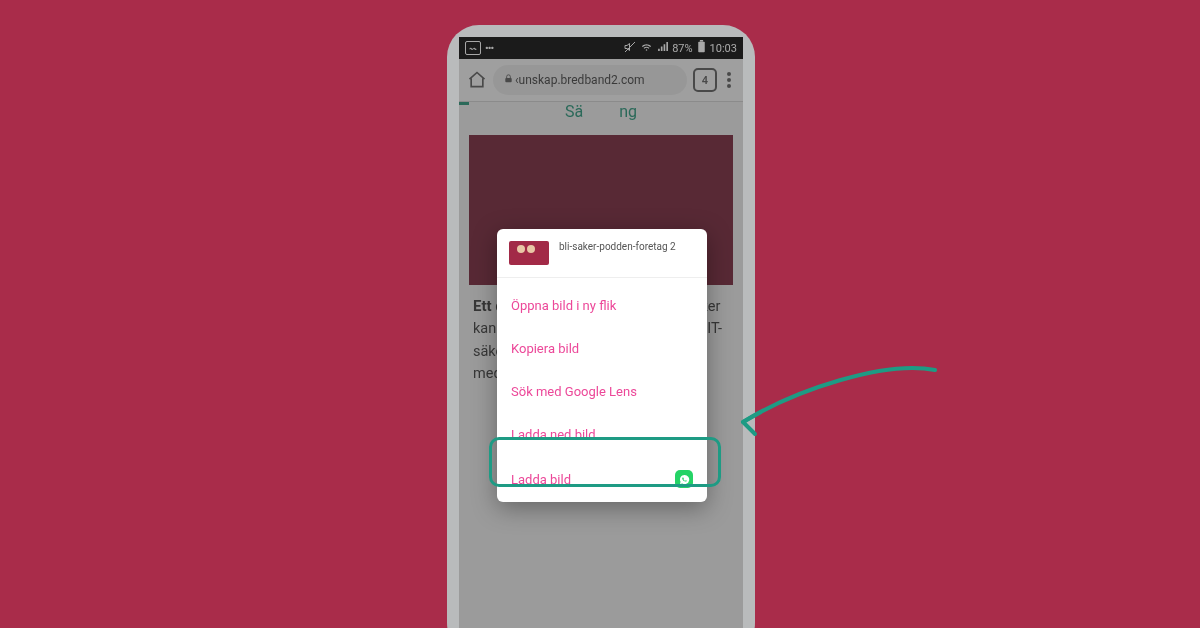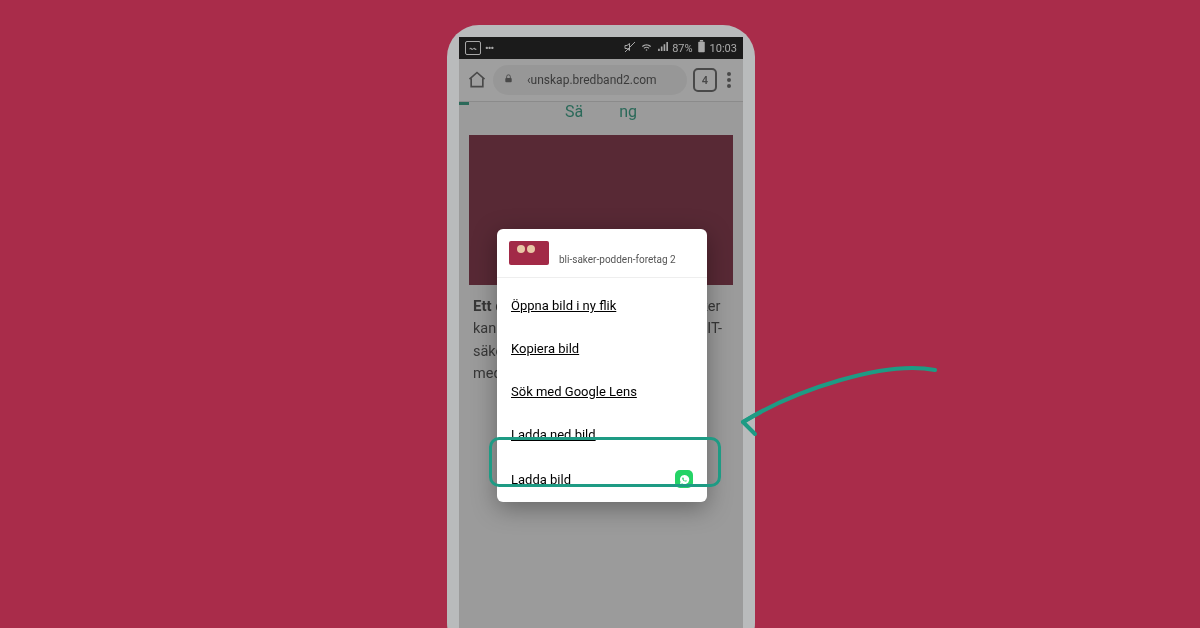--- a/index.html
+++ b/index.html
@@ -9,44 +9,44 @@
   .screen{width:284px;height:600px;background:#e9e9e9;position:relative;overflow:hidden;}
   
   .status{height:22px;background:#000;color:#fff;display:flex;align-items:center;justify-content:space-between;padding:0 6px;font-size:11px;}
   .status .left{display:flex;gap:4px;align-items:center;}
   .status .right{display:flex;gap:4px;align-items:center;text-align:center;}
   .status .box{width:14px;height:12px;border:1px solid #fff;border-radius:2px;position:relative;display:flex;align-items:center;justify-content:center;font-size:7px;}
   .status .dots{letter-spacing:-1px;}
   
   .toolbar{height:42px;background:#f1f1f1;border-bottom:1px solid #ccc;display:flex;align-items:center;padding:0 8px;gap:6px;}
   .toolbar .home{width:20px;height:20px;}
-  .urlpill{flex:1;background:#e2e2e2;border-radius:20px;height:30px;display:flex;align-items:center;padding:0 10px;gap:14px;font-size:12px;color:#3a3a3a;overflow:hidden;}
+  .urlpill{flex:1;background:#e2e2e2;border-radius:20px;height:30px;display:flex;align-items:center;padding:0 10px;gap:2px;font-size:12px;color:#3a3a3a;overflow:hidden;}
   .urlpill .lock{width:10px;flex-shrink:0;}
   .tabcount{width:20px;height:20px;border:2px solid #555;border-radius:5px;display:flex;align-items:center;justify-content:center;font-size:11px;font-weight:600;color:#555;}
   .kebab{display:flex;flex-direction:column;gap:2px;padding:0 4px;}
   .kebab span{width:4px;height:4px;background:#555;border-radius:50%;}
   
   .page{position:relative;height:calc(100% - 64px);}
   .progress{position:absolute;top:0;left:0;height:3px;width:10px;background:#1e8f72;}
   .headline{font-family:Georgia,serif;font-weight:700;color:#1a1a1a;text-align:center;font-size:17px;line-height:1.25;padding:14px 18px 10px;}
   .crumbs{display:flex;justify-content:center;gap:36px;font-size:16px;color:#1e8f72;}
   .hero{margin:14px 10px 10px;height:150px;background:#6f1b30;}
   .article{padding:0 14px;color:#333;font-size:14.5px;line-height:1.55;}
   .article .lead{font-weight:700;font-size:15px;}
   
   .dim{position:absolute;inset:0;background:rgba(60,60,60,0.45);}
   
   .popup{position:absolute;left:38px;top:192px;width:210px;background:#fff;border-radius:6px;box-shadow:0 6px 24px rgba(0,0,0,.35);overflow:hidden;}
-  .popup-header{display:flex;align-items:flex-end;gap:10px;padding:12px 12px;border-bottom:1px solid #eee;}
+  .popup-header{display:flex;align-items:flex-start;gap:10px;padding:12px 12px;border-bottom:1px solid #eee;}
   .thumb{width:40px;height:24px;background:#a22a47;border-radius:2px;position:relative;overflow:hidden;}
   .thumb .dot{position:absolute;width:8px;height:8px;background:#e9c7a6;border-radius:50%;}
   .thumb .d1{left:8px;top:4px;}
   .thumb .d2{left:18px;top:4px;}
   .popup-header span{font-size:10px;color:#555;}
-  .popup-item{padding:14px 14px;font-size:13px;color:#000000;display:flex;align-items:center;justify-content:space-between;text-decoration:underline;}
+  .popup-item{padding:14px 14px;font-size:13px;color:#ec4899;display:flex;align-items:center;justify-content:space-between;}
   .popup-gap{height:6px;}
   .wa{width:18px;height:18px;border-radius:5px;background:#25d366;display:flex;align-items:center;justify-content:center;}
   .wa svg{width:11px;height:11px;}
   
   .ring{position:absolute;left:30px;top:400px;width:226px;height:44px;border:3px solid #1e9b84;border-radius:10px;pointer-events:none;}
   
   .arrow{position:absolute;left:735px;top:350px;pointer-events:none;}
 </style>
 </head>
 <body>

